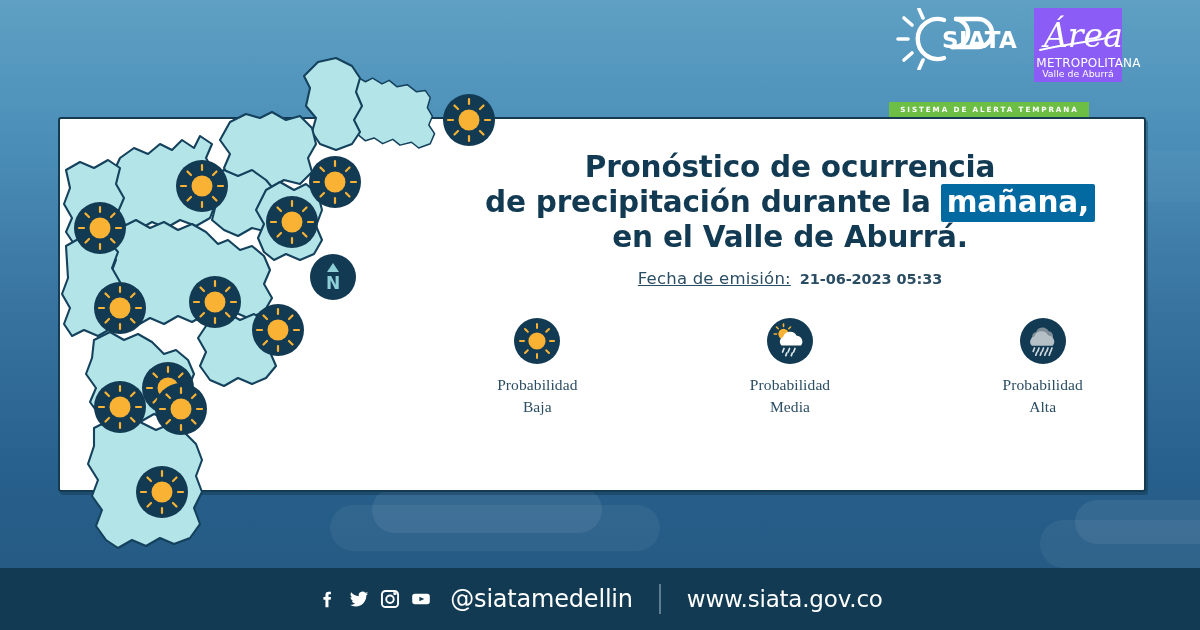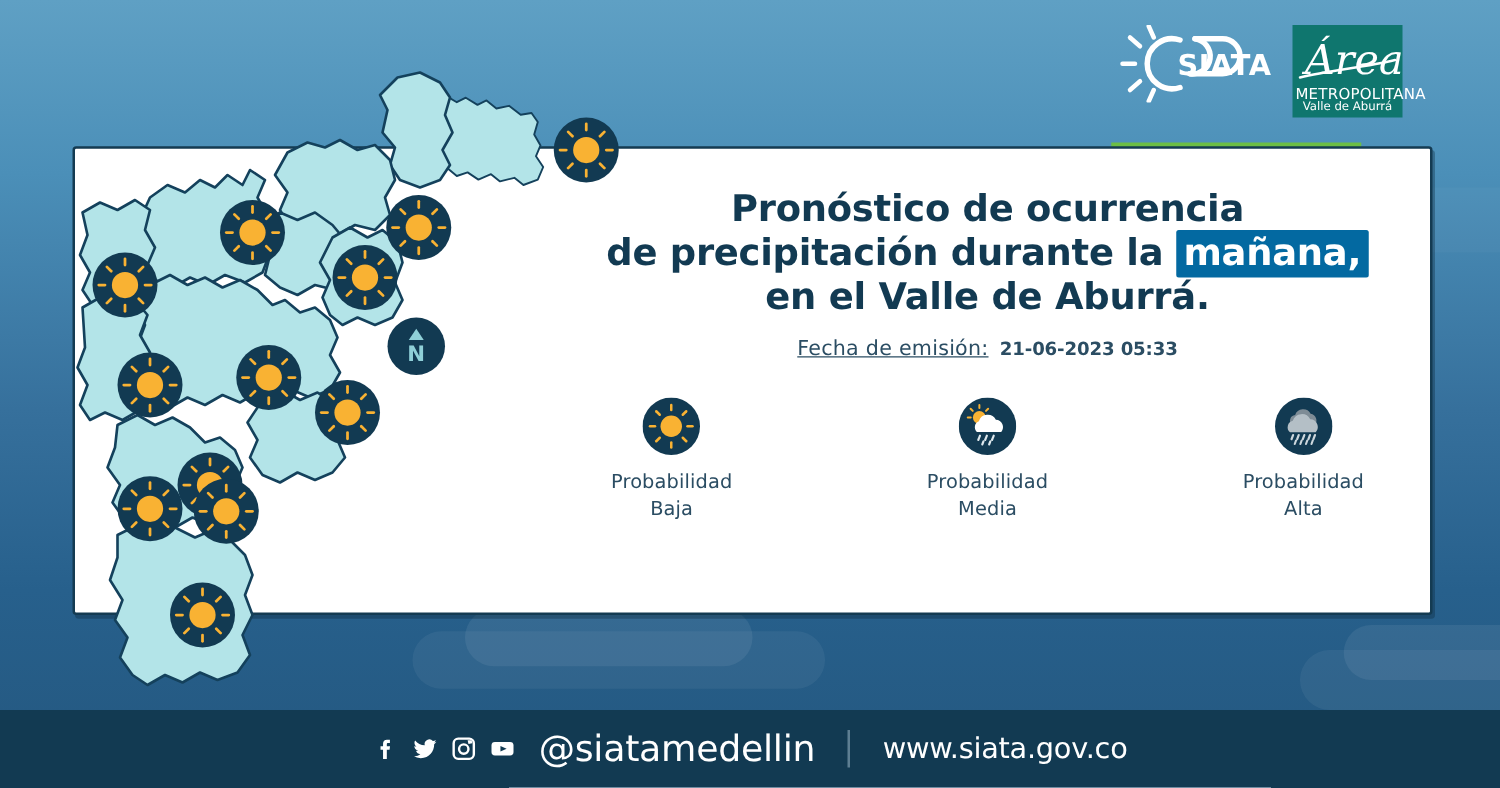--- a/index.html
+++ b/index.html
@@ -15,30 +15,30 @@
   .bgcloud.b2{background:rgba(255,255,255,.07);}
 
   
   #card{
     position:absolute;left:58px;top:117px;width:1084px;height:371px;
     background:#ffffff;border:2px solid #143b52;border-radius:3px;
     box-shadow:2px 3px 0 rgba(12,40,58,.35);
   }
 
   
-  #logos{position:absolute;right:78px;top:20px;display:flex;align-items:flex-start;gap:10px;}
+  #logos{position:absolute;right:78px;top:8px;display:flex;align-items:flex-start;gap:10px;}
   .siata-wrap{display:flex;flex-direction:column;align-items:center;width:128px;}
   .siata-mark{height:62px;width:128px;position:relative;}
   .siata-tag{
     margin-top:6px;background:#6cbe45;color:#ffffff;font-size:7.2px;
     letter-spacing:1.9px;font-weight:bold;padding:3px 5px 3px 6px;width:200px;
     text-align:center;box-sizing:border-box;position:absolute;left:-7px;top:88px;
   }
   .area-box{
-    background:#0f766e;width:88px;height:74px;position:relative;
+    background:#8b5cf6;width:88px;height:74px;position:relative;
     display:flex;flex-direction:column;align-items:center;justify-content:flex-end;padding-bottom:3px;box-sizing:border-box;
   }
   .area-script{position:absolute;top:2px;left:0;width:88px;height:48px;}
   .area-l1{color:#fff;font-size:12px;font-weight:normal;letter-spacing:.2px;line-height:10px;padding-left:21px;}
   .area-l2{color:#fff;font-size:9.4px;line-height:11px;}
 
   
   #map{position:absolute;left:60px;top:40px;width:300px;height:530px;}
   #map svg{display:block;overflow:visible;}
   .muni{fill:#b3e4e8;stroke:#14415c;stroke-width:2.1;stroke-linejoin:round;}
@@ -53,31 +53,31 @@
     letter-spacing:-.2px;font-family:"DejaVu Sans",sans-serif;
   }
   .hl{background:#0369a1;color:#ffffff;padding:1px 6px 3px 6px;border-radius:2px;}
   #datewrap{text-align:center;margin-top:14px;color:#2b4d63;white-space:nowrap;}
   #datelabel{font-size:16.5px;letter-spacing:.2px;text-decoration:underline;}
   #datevalue{font-size:14.5px;font-weight:bold;letter-spacing:-.1px;margin-left:9px;}
 
   #legend{display:flex;justify-content:center;gap:118px;margin-top:30px;}
   .leg{display:flex;flex-direction:column;align-items:center;width:150px;}
   .leg-icon{width:46px;height:46px;}
-  .leg-l1,.leg-l2{color:#2b4d63;font-size:15.5px;line-height:22px;letter-spacing:.1px;}
+  .leg-l1,.leg-l2{color:#2b4d63;font-size:15.5px;line-height:22px;letter-spacing:.1px;font-family:Liberation Serif, serif;}
   .leg-l1{margin-top:10px;}
 
   
   #footer{
     position:absolute;left:0;bottom:0;width:1200px;height:62px;background:#123a52;
     display:flex;align-items:center;justify-content:center;gap:0;
   }
   #social{display:flex;align-items:center;gap:9px;margin-right:18px;}
   .soc{width:22px;height:22px;}
-  #handle{color:#ffffff;font-size:29px;letter-spacing:-.2px;}
+  #handle{color:#ffffff;font-size:24px;letter-spacing:-.2px;}
   #fdiv{width:2px;height:30px;background:#5d7e92;margin:0 26px;}
   #site{color:#ffffff;font-size:23px;letter-spacing:-.2px;}
 </style>
 </head>
 <body>
 
 <div class="stage">
 
   <div class="bgcloud" style="left:330px;top:505px;width:330px;height:46px;"></div>
   <div class="bgcloud b2" style="left:372px;top:487px;width:230px;height:46px;"></div>

